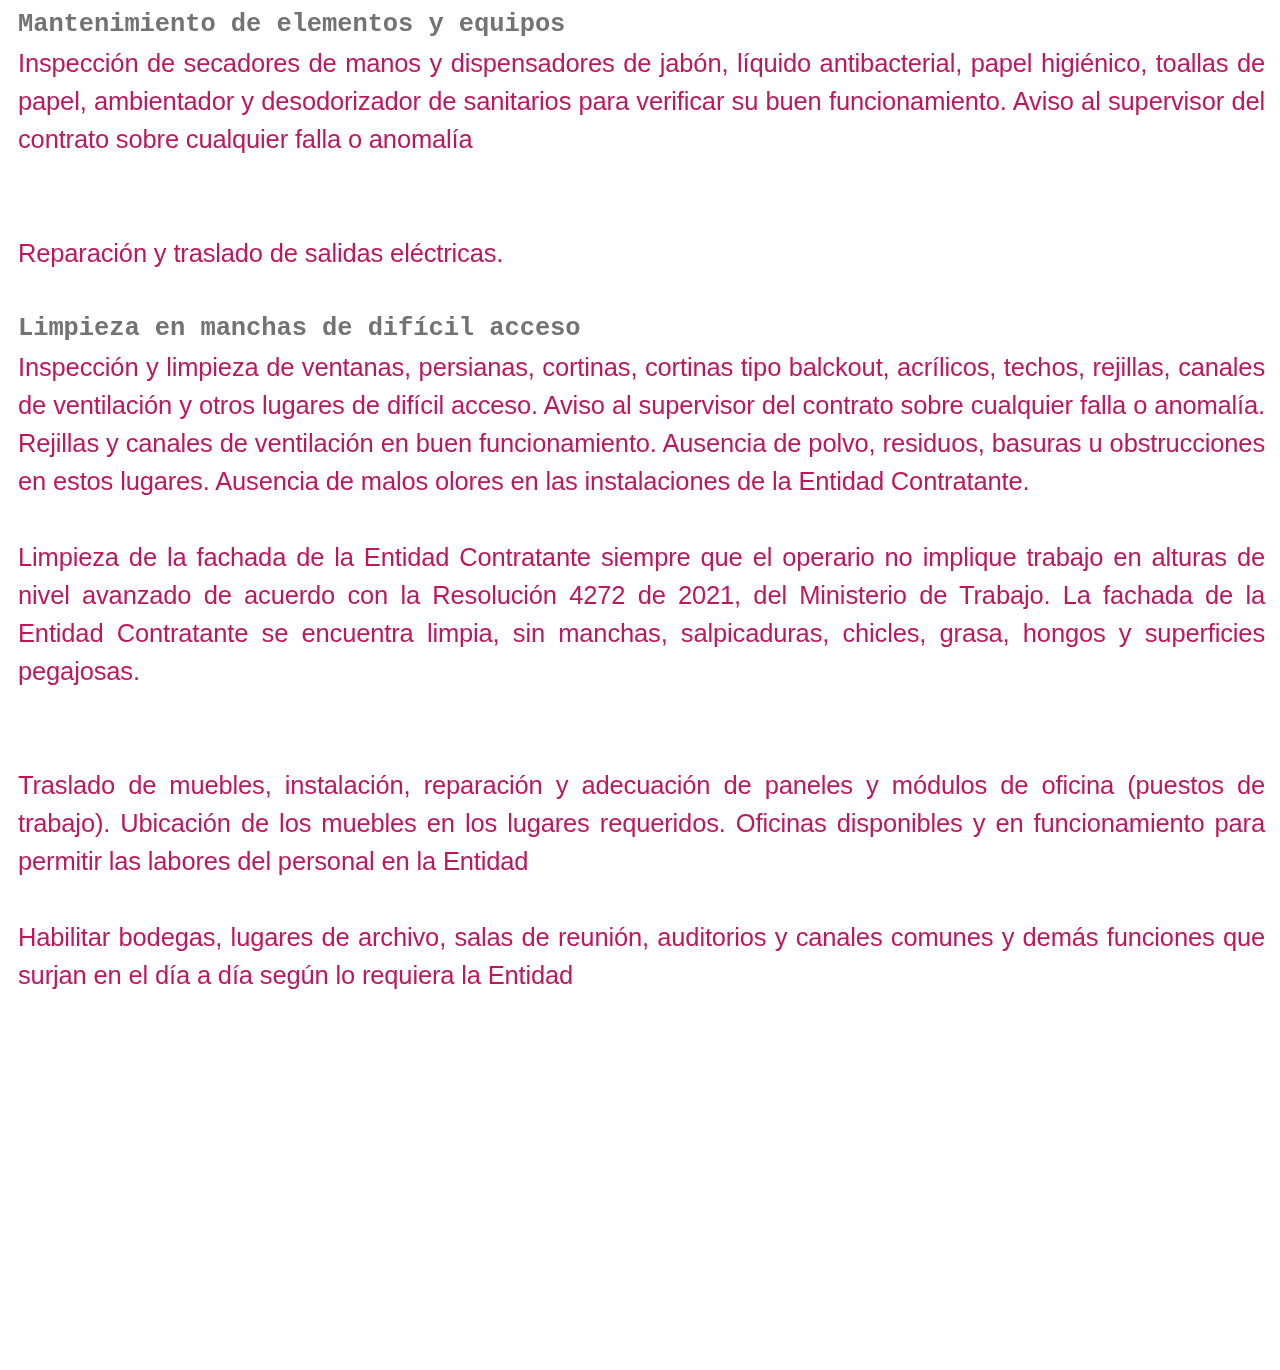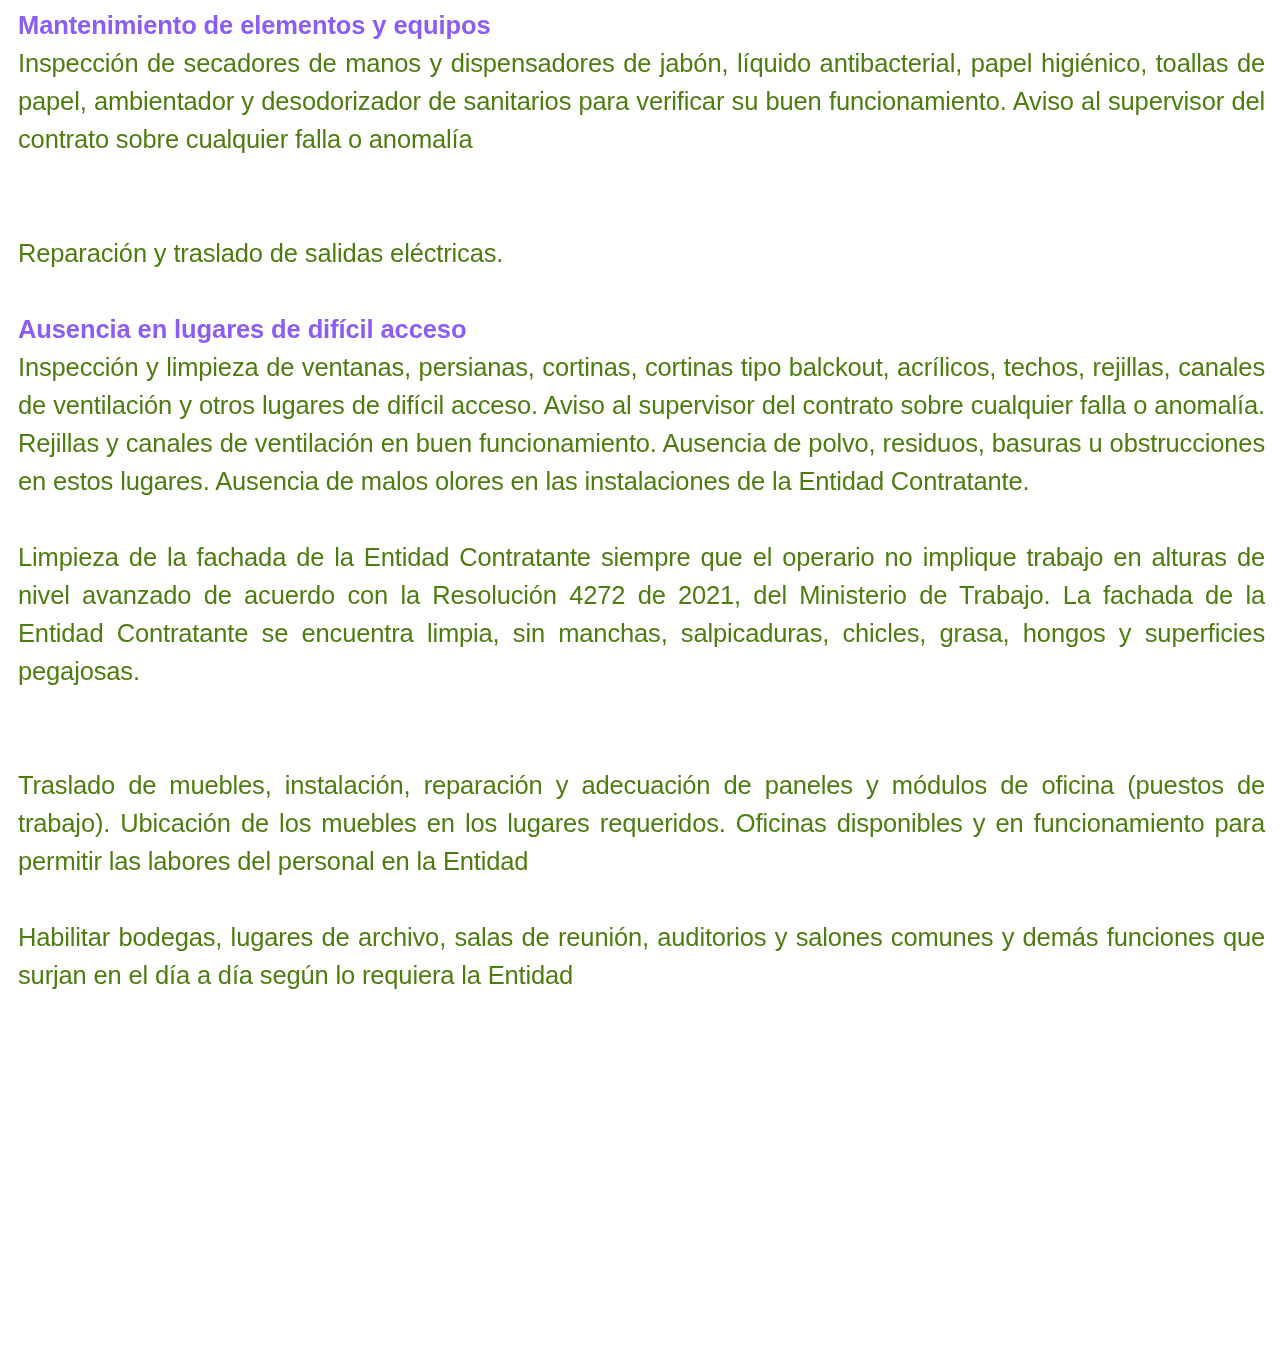--- a/index.html
+++ b/index.html
@@ -26,32 +26,33 @@
   }
   .doc-body {
     width: 1247px;
   }
   
   .heading {
     font-size: 25.5px;
     line-height: 38px;
     font-weight: bold;
     letter-spacing: -0.1px;
-    color: #8b5cf6;
+    color: #737373;
     margin: 0;
     text-align: left;
     white-space: nowrap;
+    font-family: Liberation Mono, monospace;
   }
   
   .para {
     font-size: 25.5px;
     line-height: 38px;
     font-weight: normal;
     letter-spacing: -0.15px;
-    color: #4d7c0f;
+    color: #be185d;
     margin: 0;
     text-align: justify;
     text-justify: inter-word;
     hyphens: none;
   }
   
   .para.justify-all {
     text-align: justify;
   }
   
@@ -82,33 +83,33 @@
 
 
     <div class="gap"></div>
 
 
     <p class="para flush">Reparación y traslado de salidas eléctricas.</p>
 
 
     <div class="gap"></div>
 
-    <h2 class="heading">Ausencia en lugares de difícil acceso</h2>
+    <h2 class="heading">Limpieza en manchas de difícil acceso</h2>
 
     <p class="para justify-all">Inspección y limpieza de ventanas, persianas, cortinas, cortinas tipo balckout, acrílicos, techos, rejillas, canales de ventilación y otros lugares de difícil acceso. Aviso al supervisor del contrato sobre cualquier falla o anomalía. Rejillas y canales de ventilación en buen funcionamiento. Ausencia de polvo, residuos, basuras u obstrucciones en estos lugares. Ausencia de malos olores en las instalaciones de la Entidad Contratante.</p>
 
     <div class="gap"></div>
 
     <p class="para justify-all">Limpieza de la fachada de la Entidad Contratante siempre que el operario no implique trabajo en alturas de nivel avanzado de acuerdo con la Resolución 4272 de 2021, del Ministerio de Trabajo. La fachada de la Entidad Contratante se encuentra limpia, sin manchas, salpicaduras, chicles, grasa, hongos y superficies pegajosas.</p>
 
     <div class="gap"></div>
 
 
     <div class="gap"></div>
 
     <p class="para justify-all">Traslado de muebles, instalación, reparación y adecuación de paneles y módulos de oficina (puestos de trabajo). Ubicación de los muebles en los lugares requeridos. Oficinas disponibles y en funcionamiento para permitir las labores del personal en la Entidad</p>
 
     <div class="gap"></div>
 
-    <p class="para justify-all">Habilitar bodegas, lugares de archivo, salas de reunión, auditorios y salones comunes y demás funciones que surjan en el día a día según lo requiera la Entidad</p>
+    <p class="para justify-all">Habilitar bodegas, lugares de archivo, salas de reunión, auditorios y canales comunes y demás funciones que surjan en el día a día según lo requiera la Entidad</p>
 
   </div>
 </div>
 
 </body></html>

